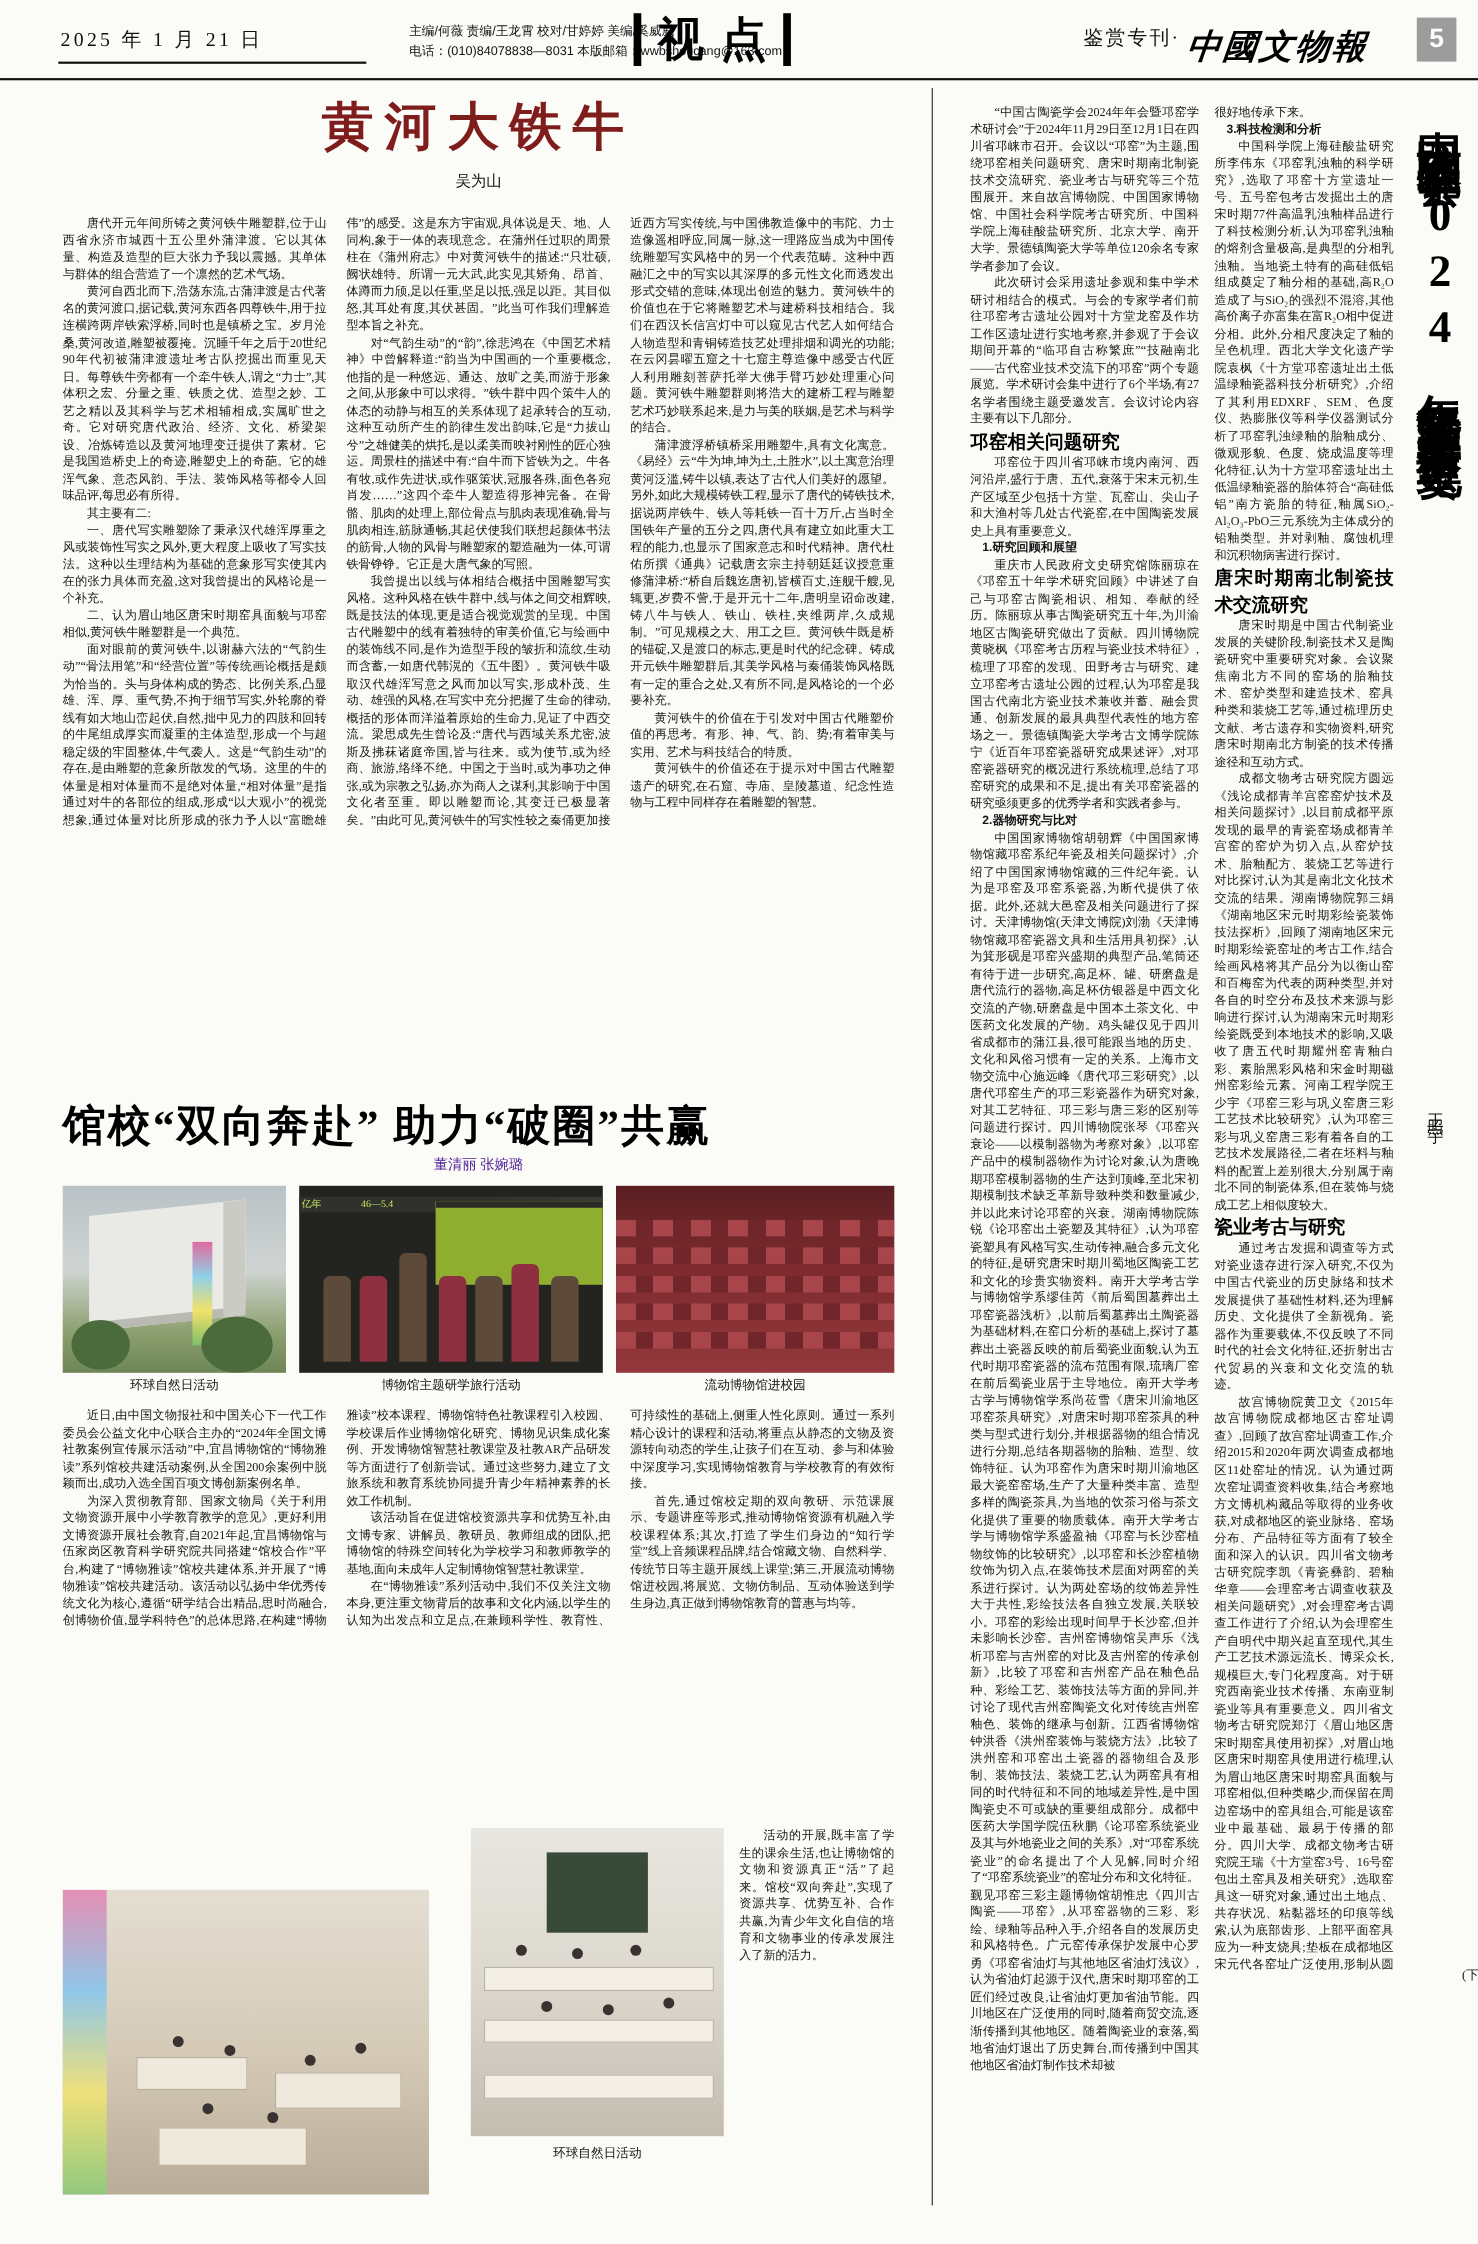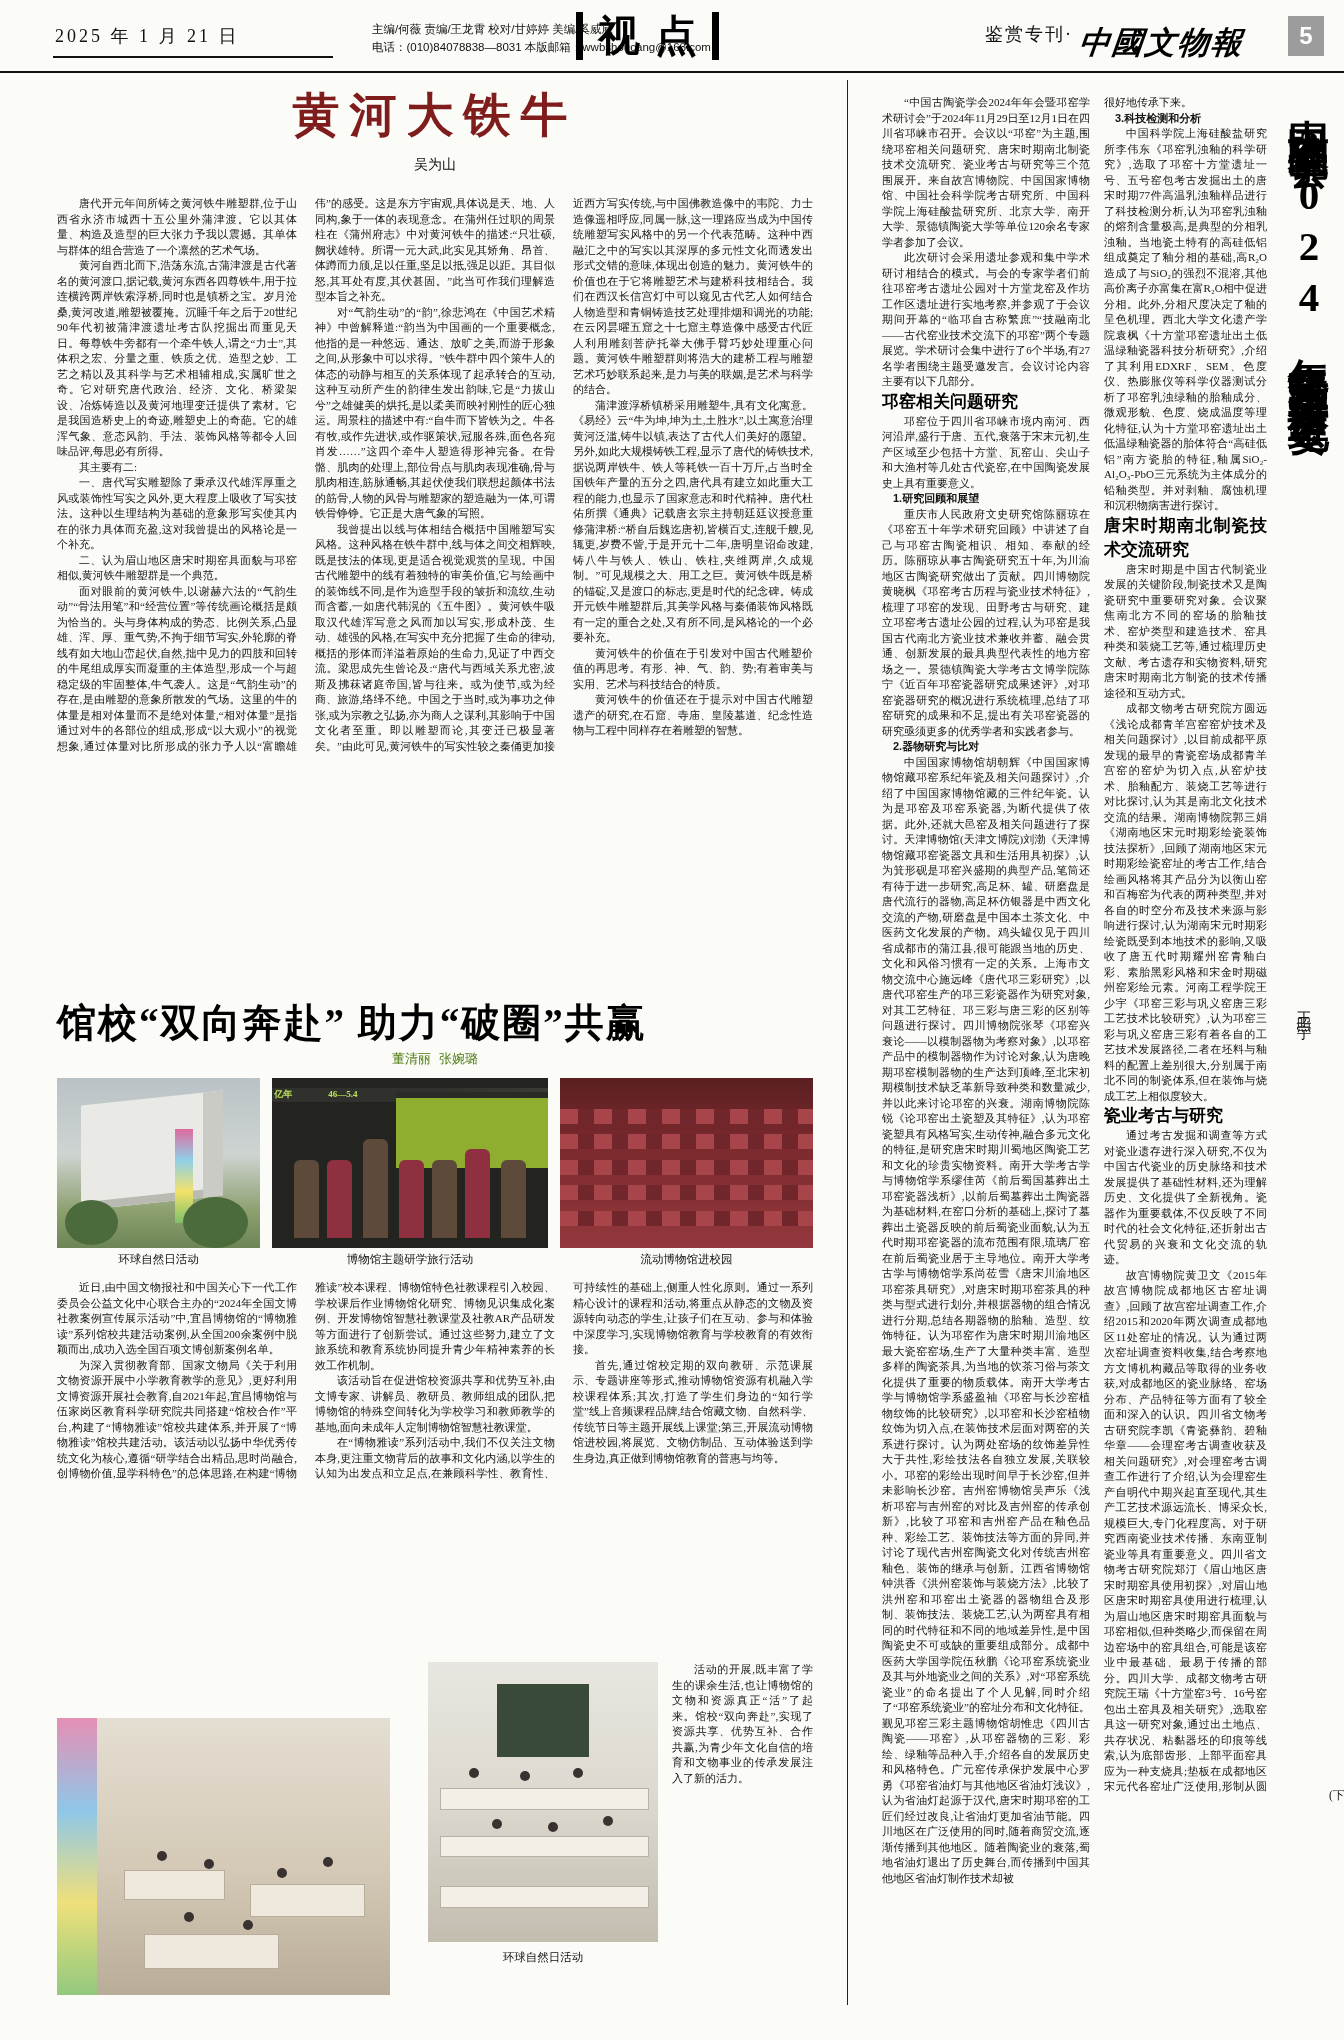--- a/index.html
+++ b/index.html
@@ -28,22 +28,22 @@
   .body-txt p{margin:0;text-indent:2em;}
   
   .a1-title{position:absolute;left:57px;top:84px;width:756px;text-align:center;font-size:47px;
             font-weight:900;letter-spacing:10px;color:#7f1d1d;}
   .a1-author{position:absolute;left:57px;top:156px;width:756px;text-align:center;font-size:14px;color:#111;}
   .a1-body{position:absolute;left:57px;top:196px;width:756px;height:812px;overflow:hidden;
            column-count:3;column-gap:18px;}
   
   .a2-title{position:absolute;left:57px;top:996px;width:756px;text-align:left;font-size:39px;
             font-weight:900;letter-spacing:2px;color:#000;}
-  .a2-authors{position:absolute;left:57px;top:1050px;width:756px;text-align:center;font-size:13px;color:#4d7c0f;font-family:Liberation Mono, monospace;}
-  .photo{position:absolute;overflow:hidden;background:#888;font-weight:bold;}
+  .a2-authors{position:absolute;left:57px;top:1050px;width:756px;text-align:center;font-size:13px;color:#4c1d95;}
+  .photo{position:absolute;overflow:hidden;background:#888;}
   .caption{position:absolute;text-align:center;font-size:11.5px;color:#111;
            font-family:"Liberation Sans","DejaVu Sans",sans-serif;}
   .a2-body{position:absolute;left:57px;top:1280px;width:756px;height:376px;overflow:hidden;
            column-count:3;column-gap:18px;}
   .a2-tail{position:absolute;left:672px;top:1662px;width:141px;height:344px;overflow:hidden;}
   
   .a3-colB{position:absolute;left:882px;top:95px;width:208px;height:1880px;overflow:hidden;}
   .a3-colC{position:absolute;left:1104px;top:95px;width:163px;height:1698px;overflow:hidden;}
   .a3-sect{font-family:"Liberation Sans","DejaVu Sans",sans-serif;font-weight:bold;font-size:17px;
            line-height:24px;margin:14px 0 10px 0;text-indent:0 !important;color:#000;}

